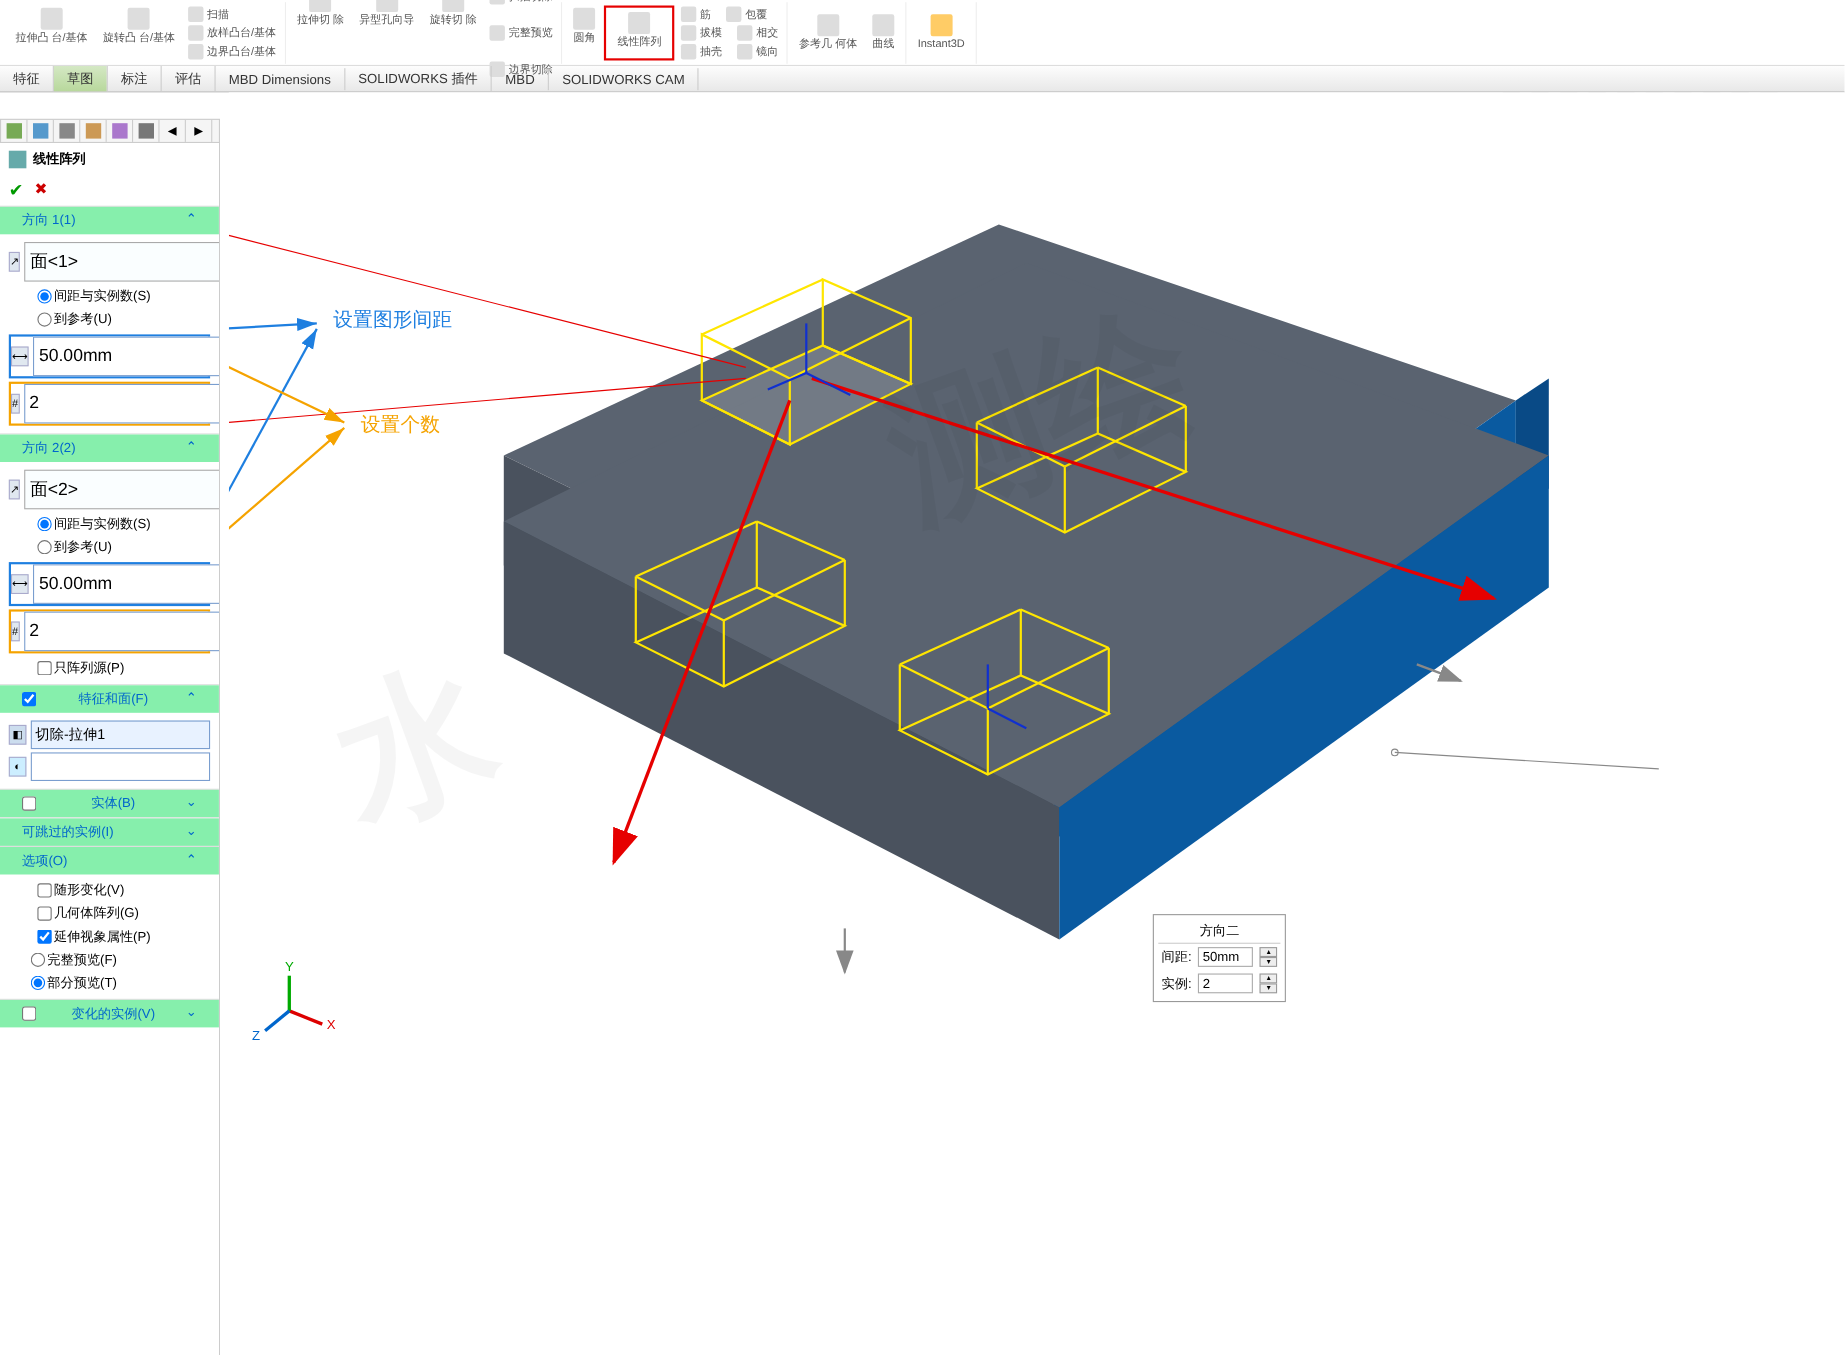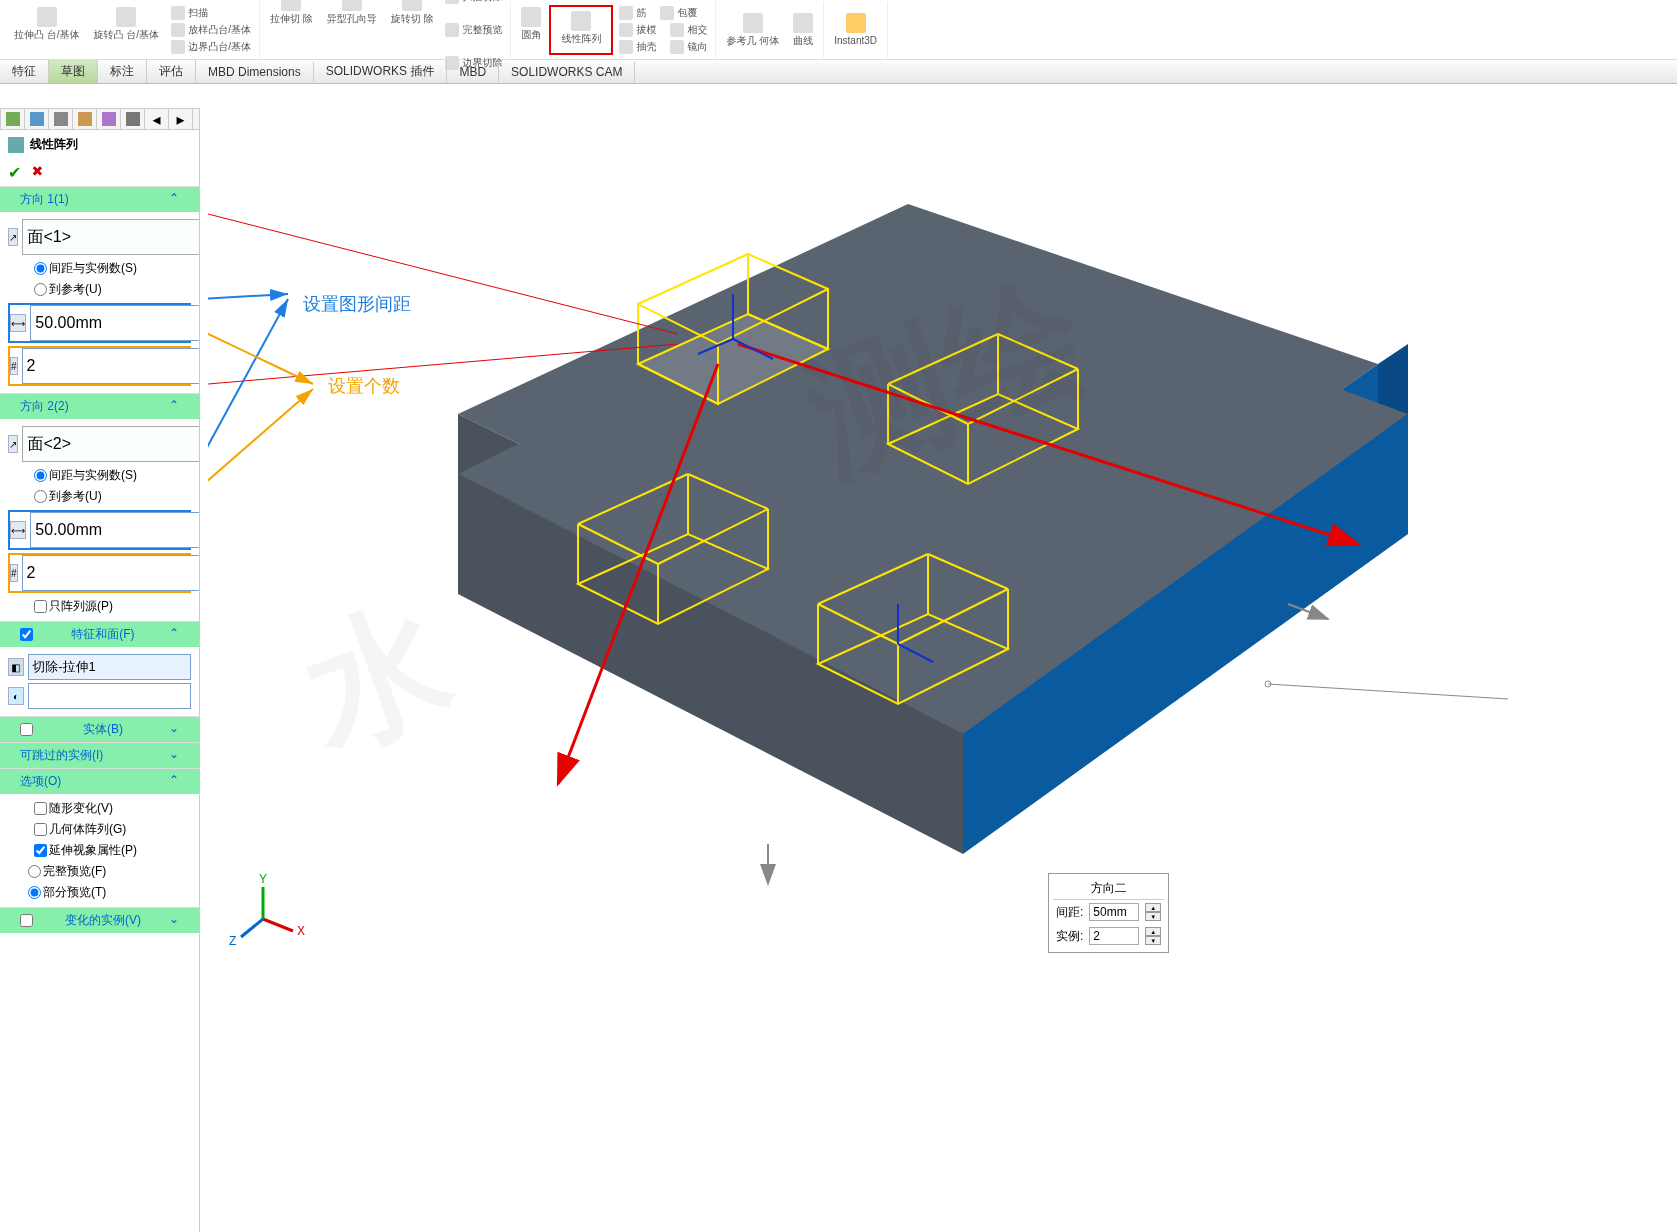--- a/index.html
+++ b/index.html
@@ -511,25 +511,25 @@
       <line x1="0" y1="0" x2="0" y2="-32" stroke="#0a0" stroke-width="3"></line>
         <text x="-4" y="-36" fill="#0a0" font-size="12">Y</text>
       <line x1="0" y1="0" x2="-22" y2="18" stroke="#06c" stroke-width="3"></line>
         <text x="-34" y="26" fill="#06c" font-size="12">Z</text>
     </g>
   </svg>
 
   <div class="wm" style="top:200px;left:600px">测绘</div>
   <div class="wm" style="top:500px;left:100px">水</div>
 
-  <div class="anno blue" style="top:208px;left:95px">设置图形间距</div>
+  <div class="anno blue" style="top:194px;left:95px">设置图形间距</div>
   <div class="anno orange" style="top:290px;left:120px">设置个数</div>
 
   
-  <div class="floatbox" style="top:789px;left:840px">
+  <div class="floatbox" style="top:747px;left:840px">
     <div class="floatbox-title">方向二</div>
     <div class="floatbox-row">
       <span>间距:</span>
       <input value="50mm" style="">
       <div class="spinner">
           <span>▴</span>
           <span>▾</span>
         </div>
     </div>
     <div class="floatbox-row">

